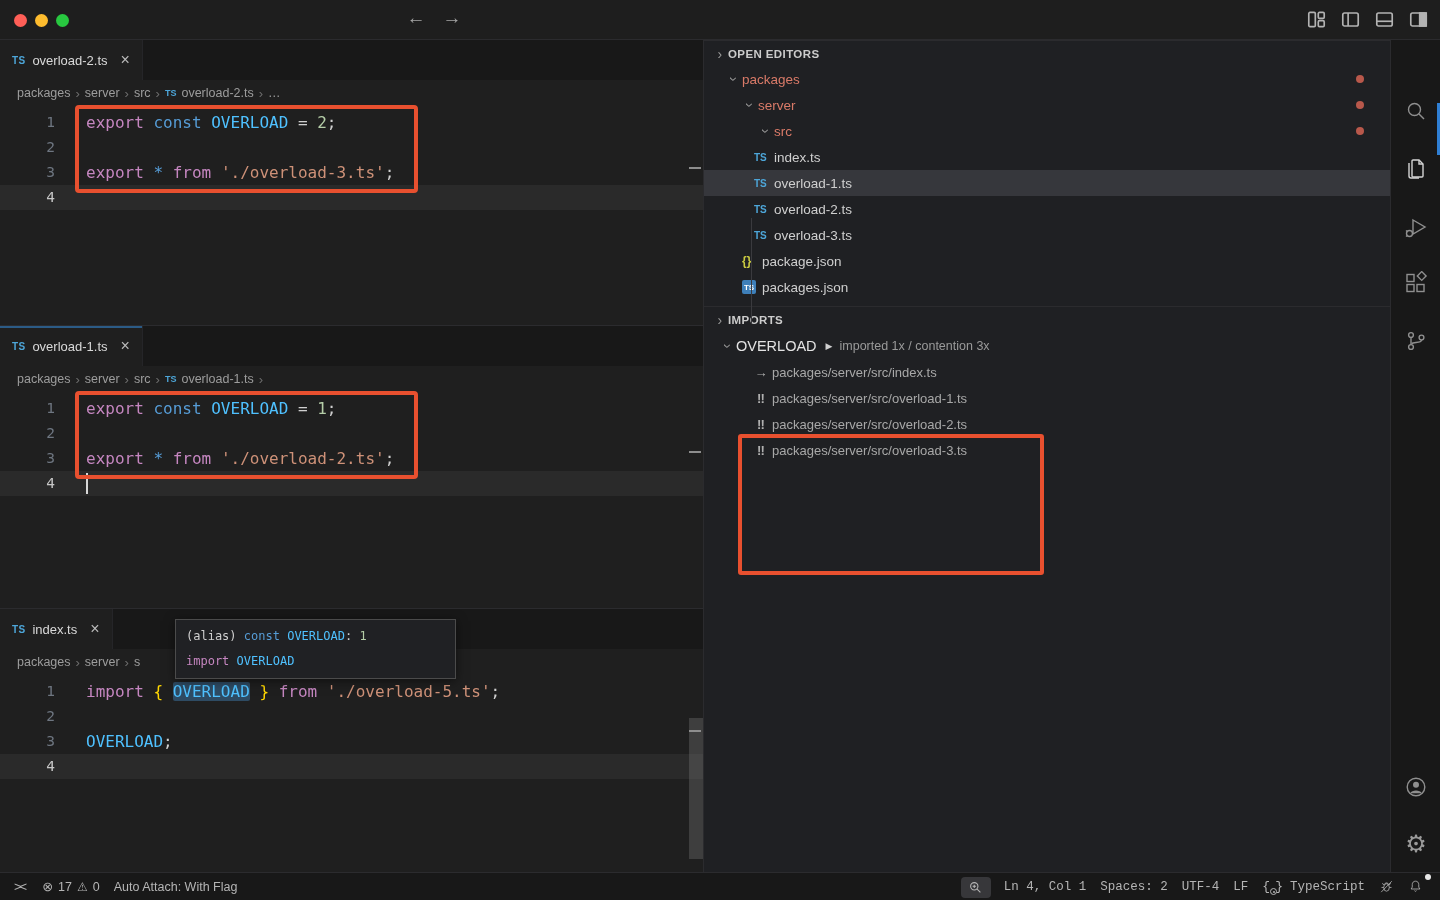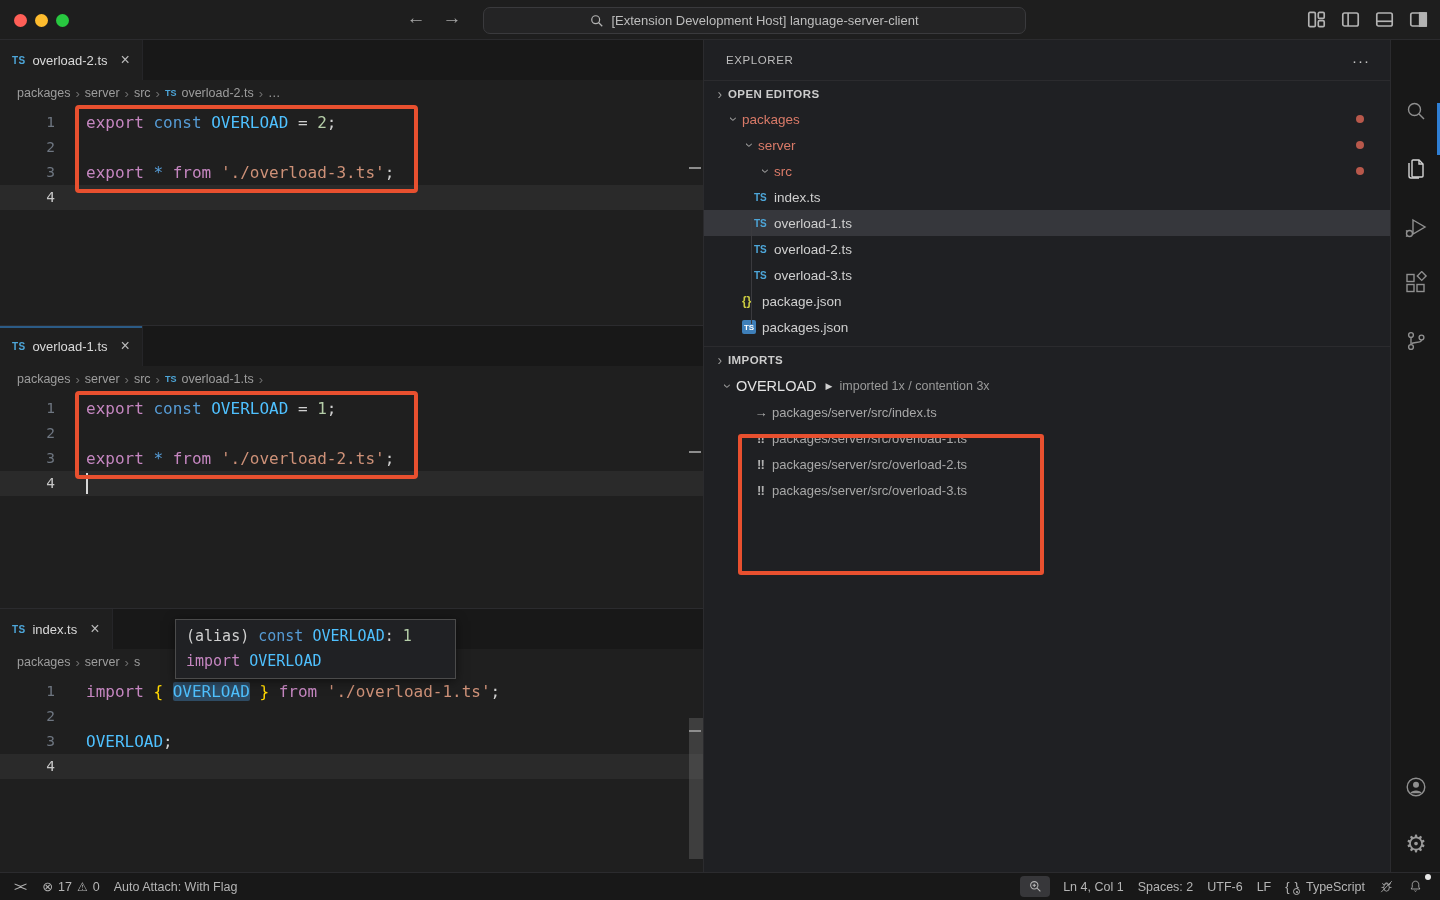--- a/index.html
+++ b/index.html
@@ -53,21 +53,21 @@
   .tok-kw{color:#c586c0}.tok-kw2{color:#569cd6}.tok-const{color:#4fc1ff}
   .tok-num{color:#b5cea8}.tok-str{color:#ce9178}.tok-punc{color:#d0d0d0}.tok-brace{color:#ffd700}
   .tok-hl{background:#2e4b63;border-radius:2px;}
   .redbox { position:absolute; left:75px; top:65px; width:343px; height:88px;
     border:4px solid #e8502f; border-radius:4px; pointer-events:none; z-index:5; }
   .odash { position:absolute; right:2px; width:12px; height:2px; background:#8d8d8d; }
   .cursor { position:absolute; left:86px; width:2px; height:21px; background:#d7d7d7; }
   .vscroll { position:absolute; right:0; width:14px; background:rgba(121,121,121,0.35); }
   .tooltip { position:absolute; left:175px; top:10px; width:281px; z-index:20;
     background:#202124; border:1px solid #4b4b4b; padding:4px 10px; box-shadow:0 2px 10px rgba(0,0,0,0.5); }
-  .tooltip .tline { font-size:15px; line-height:25px; white-space:pre; font-family:"DejaVu Sans Mono", monospace; }
+  .tooltip .tline { font-size:12px; line-height:25px; white-space:pre; font-family:"DejaVu Sans Mono", monospace; }
 
   
   .sb-header { height:40px; display:flex; align-items:center; padding:0 20px 0 22px;
     color:#bdbdbd; font-size:11.5px; letter-spacing:.6px; }
   .sb-header .more { margin-left:auto; color:#c5c5c5; font-size:15px; letter-spacing:1px; }
   .row { height:26px; display:flex; align-items:center; position:relative; color:#cfcfcf; font-size:13.5px; }
   .row.sec { font-weight:bold; font-size:11.5px; color:#cccccc; letter-spacing:.4px; }
   .row.sec-top { border-top:1px solid #2b2b2e; }
   .chev { flex:none; width:16px; color:#9a9a9a; font-size:14px; font-weight:normal; text-align:center; }
   .chev.down { transform:rotate(90deg); }
@@ -91,21 +91,21 @@
   .ab-icon { position:absolute; left:13px; width:24px; height:24px; }
   .ab-icon svg { width:24px; height:24px; stroke:#8f8f8f; fill:none; stroke-width:1.4; }
   .ab-icon.active svg { stroke:#d4d4d4; }
   .ab-indicator { position:absolute; right:0; top:63px; width:3px; height:52px; background:#2f7fd4; }
   .ab-gear { position:absolute; left:11px; width:28px; height:28px; color:#9a9a9a; font-size:24px;
     display:flex; align-items:center; justify-content:center; }
 
   
   .sb-item { display:flex; align-items:center; gap:5px; padding:0 7px; height:22px; }
   .sb-left { display:flex; align-items:center; }
-  .sb-right { margin-left:auto; display:flex; align-items:flex-start; }
+  .sb-right { margin-left:auto; display:flex; align-items:flex-end;font-family:Liberation Mono, monospace; }
   .sb-remote { letter-spacing:-2px; font-size:13px; color:#b5b5b5; padding:0 10px 0 4px; }
   .statusbar svg { stroke:#b5b5b5; fill:none; stroke-width:1.3; }
   .zoombox { background:#37373a; border-radius:4px; width:30px; height:21px;
     display:flex; align-items:center; justify-content:center; margin-right:6px; }
   .braces-wrap { position:relative; font-size:13px; color:#b5b5b5; padding-right:2px; }
   .braces-wrap .badge { position:absolute; left:8px; bottom:-1px; width:7px; height:7px;
     border:1px solid #b5b5b5; border-radius:50%; background:#181818; }
   .braces-wrap .badge::after { content:""; position:absolute; left:1.5px; top:1.5px; width:2px; height:2px;
     border-radius:50%; background:#b5b5b5; }
   .bell-wrap { position:relative; }
@@ -116,27 +116,20 @@
 
 <div class="titlebar">
   <div class="lights">
     <span class="light r"></span>
     <span class="light y"></span>
     <span class="light g"></span>
   </div>
   <div class="nav">
     <span>←</span>
     <span>→</span>
-  </div>
-  <div class="searchbox">
-    <svg width="14" height="14" viewBox="0 0 16 16" style="stroke:#b3b3b3;fill:none;stroke-width:1.4">
-        <circle cx="6.5" cy="6.5" r="4.5"></circle>
-        <line x1="10" y1="10" x2="14" y2="14"></line>
-      </svg>
-    <span>[Extension Development Host] language-server-client</span>
   </div>
   <div class="tb-icons">
     <span><svg viewBox="0 0 16 16">
           <rect x="1.5" y="2" width="5.5" height="12" rx="1"></rect>
           <rect x="9.5" y="2" width="5" height="5" rx="1"></rect>
           <rect x="9.5" y="9" width="5" height="5" rx="1"></rect>
         </svg></span>
     <span><svg viewBox="0 0 16 16">
           <rect x="1.5" y="2.5" width="13" height="11" rx="1.5"></rect>
           <line x1="6" y1="2.5" x2="6" y2="13.5"></line>
@@ -249,21 +242,21 @@
     <div class="breadcrumb">
       <span>packages</span>
         <span class="sep">›</span>
       <span>server</span>
         <span class="sep">›</span>
       <span>s</span>
     </div>
     <div class="code mono">
       <div class="line">
           <span class="ln">1</span>
-          <span class="lc"><span class="tok tok-kw">import </span><span class="tok tok-brace">{ </span><span class="tok tok-const tok-hl">OVERLOAD</span><span class="tok tok-brace"> }</span><span class="tok tok-kw"> from </span><span class="tok tok-str">'./overload-1.ts'</span><span class="tok tok-punc">;</span></span>
+          <span class="lc"><span class="tok tok-kw">import </span><span class="tok tok-brace">{ </span><span class="tok tok-const tok-hl">OVERLOAD</span><span class="tok tok-brace"> }</span><span class="tok tok-kw"> from </span><span class="tok tok-str">'./overload-5.ts'</span><span class="tok tok-punc">;</span></span>
         </div>
       <div class="line">
           <span class="ln">2</span>
           <span class="lc"></span>
         </div>
       <div class="line">
           <span class="ln">3</span>
           <span class="lc"><span class="tok tok-const">OVERLOAD</span><span class="tok tok-punc">;</span></span>
         </div>
       <div class="line current">
@@ -274,24 +267,20 @@
     <div class="tooltip">
       <div class="tline"><span class="tok tok-punc">(alias) </span><span class="tok tok-kw2">const </span><span class="tok tok-const">OVERLOAD</span><span class="tok tok-punc">: </span><span class="tok tok-num">1</span></div>
       <div class="tline"><span class="tok tok-kw">import </span><span class="tok tok-const">OVERLOAD</span></div>
     </div>
     <div class="vscroll" style="top:109px;height:141px"></div>
     <div class="odash" style="top:121px"></div>
   </div>
 </div>
 
 <div class="sidebar">
-  <div class="sb-header">
-    <span>EXPLORER</span>
-    <span class="more">···</span>
-  </div>
 
   <div class="row sec sec-top" style="padding-left:8px">
     <span class="chev">›</span>
     <span>OPEN EDITORS</span>
   </div>
 
 
   <div class="row error-row" style="padding-left:22px">
     <span class="chev down">›</span>
     <span class="label">packages</span>
@@ -439,21 +428,21 @@
           <line x1="6.5" y1="4.5" x2="6.5" y2="8.5"></line>
         </svg>
     </span>
     <span class="sb-item">
         <span>Ln 4, Col 1</span>
       </span>
     <span class="sb-item">
         <span>Spaces: 2</span>
       </span>
     <span class="sb-item">
-        <span>UTF-6</span>
+        <span>UTF-4</span>
       </span>
     <span class="sb-item">
         <span>LF</span>
       </span>
     <span class="sb-item">
       <span class="braces-wrap"><span>{</span><span style="margin-left:5px">}</span><span class="badge"></span></span>
       <span>TypeScript</span>
     </span>
     <span class="sb-item">
       <svg width="15" height="15" viewBox="0 0 24 24">

